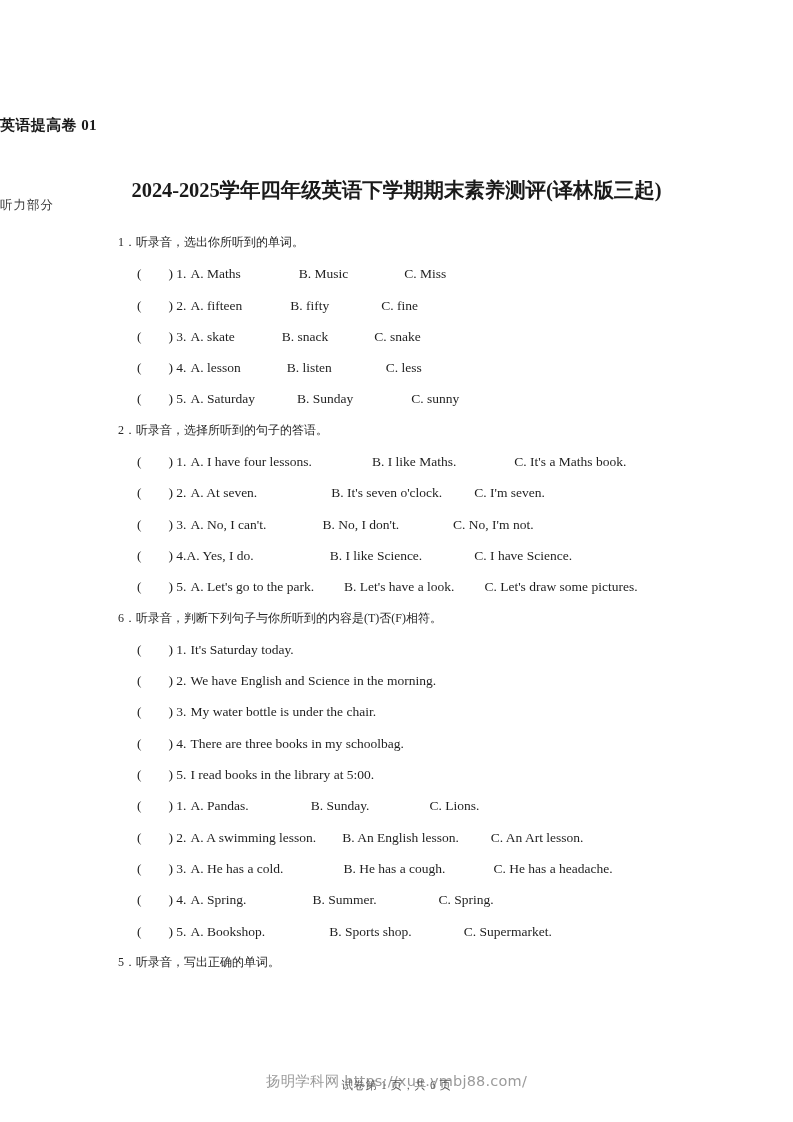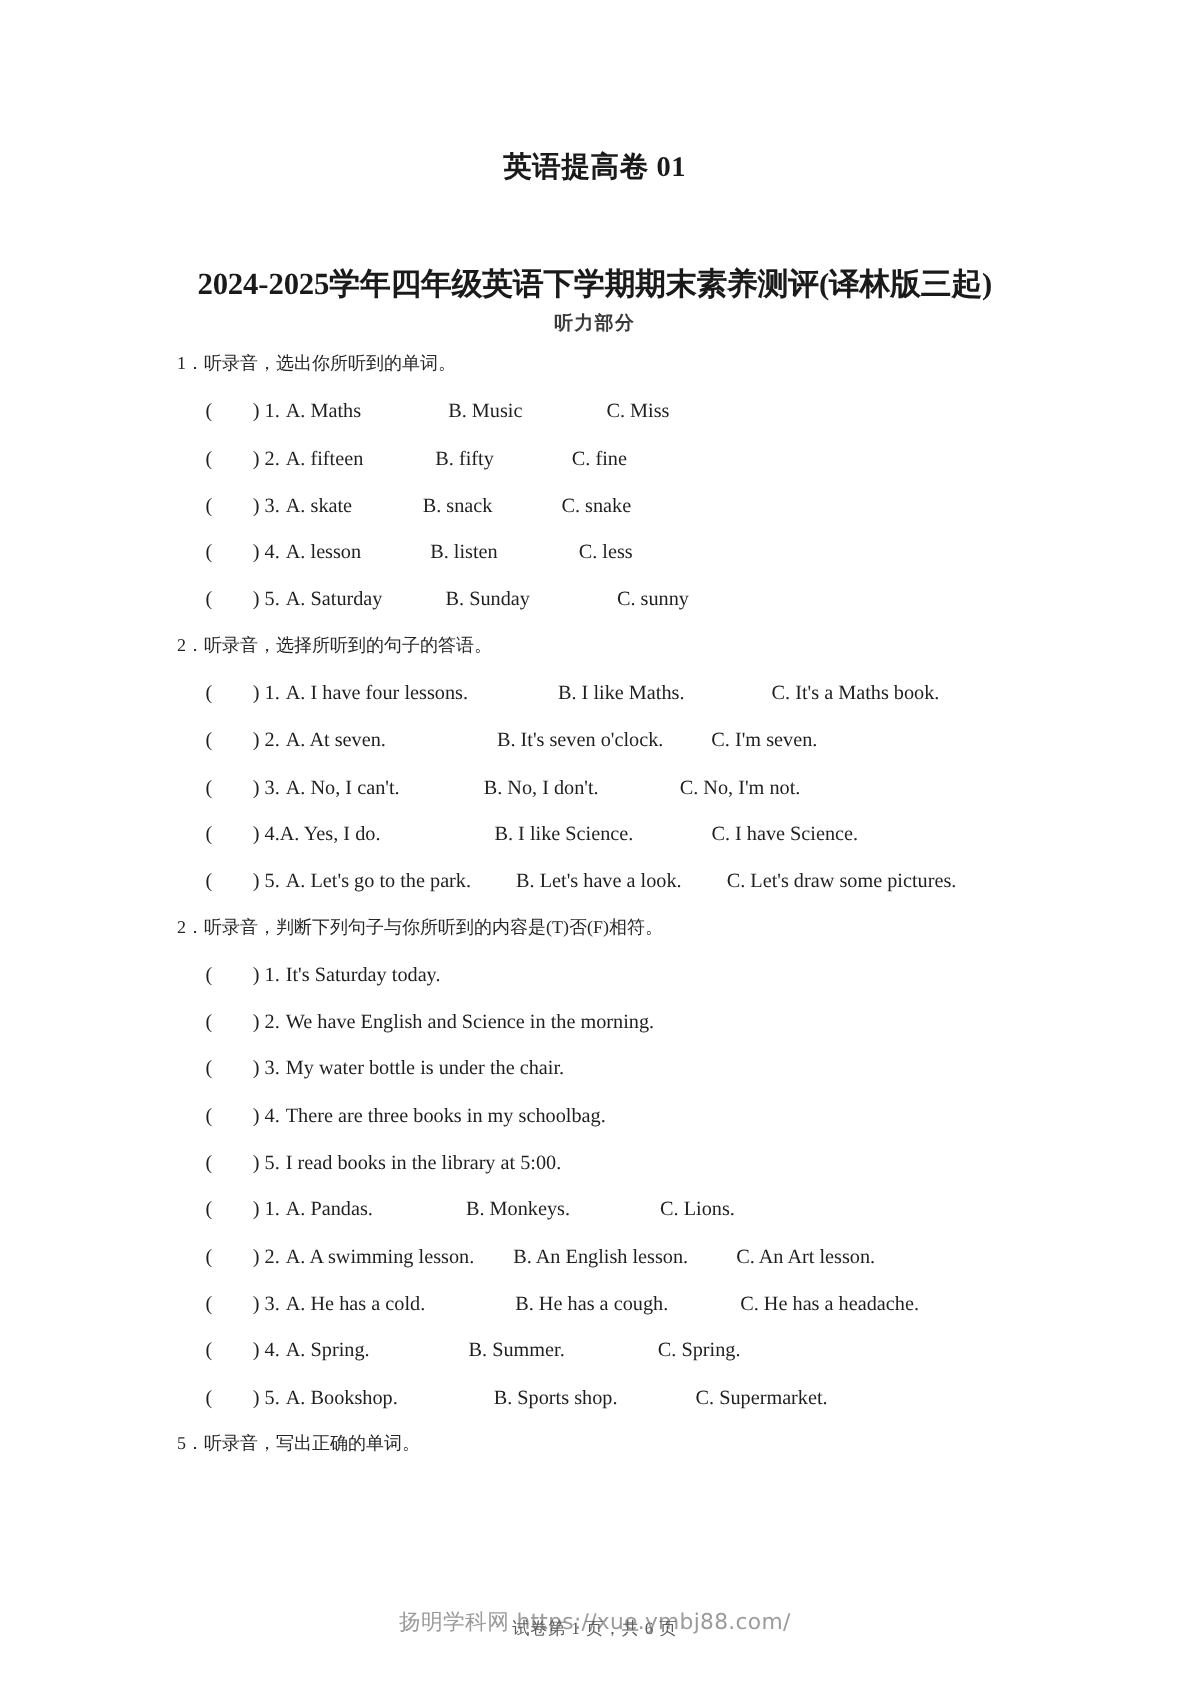--- a/index.html
+++ b/index.html
@@ -21,49 +21,47 @@
     position: absolute;
     left: 0; top: 0;
     width: 793px;
     height: 1122px;
     box-sizing: border-box;
     padding: 0;
   }
 
   
   .title-main {
-    text-align: center;
-    font-size: 19px;
+    font-size: 15px;
     font-weight: bold;
     letter-spacing: 0.4px;
     margin: 0;
     position: absolute;
     left: 0; right: 0;
-    top: 100px;
+    top: 116px;
     line-height: 1.25;
   }
   .title-sub {
     text-align: center;
     font-size: 20.5px;
     font-weight: bold;
     margin: 12px;
     position: absolute;
     left: 0; right: 0;
     top: 166px;
     line-height: 1.25;
     letter-spacing: -0.1px;
   }
   .section-label {
-    text-align: center;
     font-size: 12.5px;
-    font-weight: bold;
+    font-weight: normal;
     margin: 0;
     position: absolute;
     left: 0; right: 0;
-    top: 207px;
+    top: 197px;
     letter-spacing: 1px;
     color: #3a3a3a;
   }
 
   
   .content {
     position: absolute;
     left: 118px;
     top: 236px;
     width: 570px;
@@ -137,27 +135,27 @@
       <div class="q-item"><span class="paren-open">(</span><span class="blank-gap"></span><span class="paren-close">) 2.</span><span class="sp" style="width: 4px;"></span><span class="opt">A. fifteen</span><span class="sp" style="width: 48px;"></span><span class="opt">B. fifty</span><span class="sp" style="width: 52px;"></span><span class="opt">C. fine</span></div>
       <div class="q-item"><span class="paren-open">(</span><span class="blank-gap"></span><span class="paren-close">) 3.</span><span class="sp" style="width: 4px;"></span><span class="opt">A. skate</span><span class="sp" style="width: 47px;"></span><span class="opt">B. snack</span><span class="sp" style="width: 46px;"></span><span class="opt">C. snake</span></div>
       <div class="q-item"><span class="paren-open">(</span><span class="blank-gap"></span><span class="paren-close">) 4.</span><span class="sp" style="width: 4px;"></span><span class="opt">A. lesson</span><span class="sp" style="width: 46px;"></span><span class="opt">B. listen</span><span class="sp" style="width: 54px;"></span><span class="opt">C. less</span></div>
       <div class="q-item"><span class="paren-open">(</span><span class="blank-gap"></span><span class="paren-close">) 5.</span><span class="sp" style="width: 4px;"></span><span class="opt">A. Saturday</span><span class="sp" style="width: 42px;"></span><span class="opt">B. Sunday</span><span class="sp" style="width: 58px;"></span><span class="opt">C. sunny</span></div>
       <div class="q-heading">2．听录音，选择所听到的句子的答语。</div>
       <div class="q-item"><span class="paren-open">(</span><span class="blank-gap"></span><span class="paren-close">) 1.</span><span class="sp" style="width: 4px;"></span><span class="opt">A. I have four lessons.</span><span class="sp" style="width: 60px;"></span><span class="opt">B. I like Maths.</span><span class="sp" style="width: 58px;"></span><span class="opt">C. It's a Maths book.</span></div>
       <div class="q-item"><span class="paren-open">(</span><span class="blank-gap"></span><span class="paren-close">) 2.</span><span class="sp" style="width: 4px;"></span><span class="opt">A. At seven.</span><span class="sp" style="width: 74px;"></span><span class="opt">B. It's seven o'clock.</span><span class="sp" style="width: 32px;"></span><span class="opt">C. I'm seven.</span></div>
       <div class="q-item"><span class="paren-open">(</span><span class="blank-gap"></span><span class="paren-close">) 3.</span><span class="sp" style="width: 4px;"></span><span class="opt">A. No, I can't.</span><span class="sp" style="width: 56px;"></span><span class="opt">B. No, I don't.</span><span class="sp" style="width: 54px;"></span><span class="opt">C. No, I'm not.</span></div>
       <div class="q-item"><span class="paren-open">(</span><span class="blank-gap"></span><span class="paren-close">) 4.</span><span class="sp" style="width: 0px;"></span><span class="opt">A. Yes, I do.</span><span class="sp" style="width: 76px;"></span><span class="opt">B. I like Science.</span><span class="sp" style="width: 52px;"></span><span class="opt">C. I have Science.</span></div>
       <div class="q-item"><span class="paren-open">(</span><span class="blank-gap"></span><span class="paren-close">) 5.</span><span class="sp" style="width: 4px;"></span><span class="opt">A. Let's go to the park.</span><span class="sp" style="width: 30px;"></span><span class="opt">B. Let's have a look.</span><span class="sp" style="width: 30px;"></span><span class="opt">C. Let's draw some pictures.</span></div>
-      <div class="q-heading">2．听录音，判断下列句子与你所听到的内容是(T)否(F)相符。</div>
+      <div class="q-heading">6．听录音，判断下列句子与你所听到的内容是(T)否(F)相符。</div>
       <div class="q-item"><span class="paren-open">(</span><span class="blank-gap"></span><span class="paren-close">) 1.</span><span class="sp" style="width: 4px;"></span><span class="opt">It's Saturday today.</span></div>
       <div class="q-item"><span class="paren-open">(</span><span class="blank-gap"></span><span class="paren-close">) 2.</span><span class="sp" style="width: 4px;"></span><span class="opt">We have English and Science in the morning.</span></div>
       <div class="q-item"><span class="paren-open">(</span><span class="blank-gap"></span><span class="paren-close">) 3.</span><span class="sp" style="width: 4px;"></span><span class="opt">My water bottle is under the chair.</span></div>
       <div class="q-item"><span class="paren-open">(</span><span class="blank-gap"></span><span class="paren-close">) 4.</span><span class="sp" style="width: 4px;"></span><span class="opt">There are three books in my schoolbag.</span></div>
       <div class="q-item"><span class="paren-open">(</span><span class="blank-gap"></span><span class="paren-close">) 5.</span><span class="sp" style="width: 4px;"></span><span class="opt">I read books in the library at 5:00.</span></div>
-      <div class="q-item"><span class="paren-open">(</span><span class="blank-gap"></span><span class="paren-close">) 1.</span><span class="sp" style="width: 4px;"></span><span class="opt">A. Pandas.</span><span class="sp" style="width: 62px;"></span><span class="opt">B. Monkeys.</span><span class="sp" style="width: 60px;"></span><span class="opt">C. Lions.</span></div>
+      <div class="q-item"><span class="paren-open">(</span><span class="blank-gap"></span><span class="paren-close">) 1.</span><span class="sp" style="width: 4px;"></span><span class="opt">A. Pandas.</span><span class="sp" style="width: 62px;"></span><span class="opt">B. Sunday.</span><span class="sp" style="width: 60px;"></span><span class="opt">C. Lions.</span></div>
       <div class="q-item"><span class="paren-open">(</span><span class="blank-gap"></span><span class="paren-close">) 2.</span><span class="sp" style="width: 4px;"></span><span class="opt">A. A swimming lesson.</span><span class="sp" style="width: 26px;"></span><span class="opt">B. An English lesson.</span><span class="sp" style="width: 32px;"></span><span class="opt">C. An Art lesson.</span></div>
       <div class="q-item"><span class="paren-open">(</span><span class="blank-gap"></span><span class="paren-close">) 3.</span><span class="sp" style="width: 4px;"></span><span class="opt">A. He has a cold.</span><span class="sp" style="width: 60px;"></span><span class="opt">B. He has a cough.</span><span class="sp" style="width: 48px;"></span><span class="opt">C. He has a headache.</span></div>
       <div class="q-item"><span class="paren-open">(</span><span class="blank-gap"></span><span class="paren-close">) 4.</span><span class="sp" style="width: 4px;"></span><span class="opt">A. Spring.</span><span class="sp" style="width: 66px;"></span><span class="opt">B. Summer.</span><span class="sp" style="width: 62px;"></span><span class="opt">C. Spring.</span></div>
       <div class="q-item"><span class="paren-open">(</span><span class="blank-gap"></span><span class="paren-close">) 5.</span><span class="sp" style="width: 4px;"></span><span class="opt">A. Bookshop.</span><span class="sp" style="width: 64px;"></span><span class="opt">B. Sports shop.</span><span class="sp" style="width: 52px;"></span><span class="opt">C. Supermarket.</span></div>
       <div class="q-heading">5．听录音，写出正确的单词。</div>
     </div>
 
   <div class="watermark">扬明学科网 https://xue.ymbj88.com/</div>
 
   <div class="footer">试卷第 1 页，共 6 页</div>

